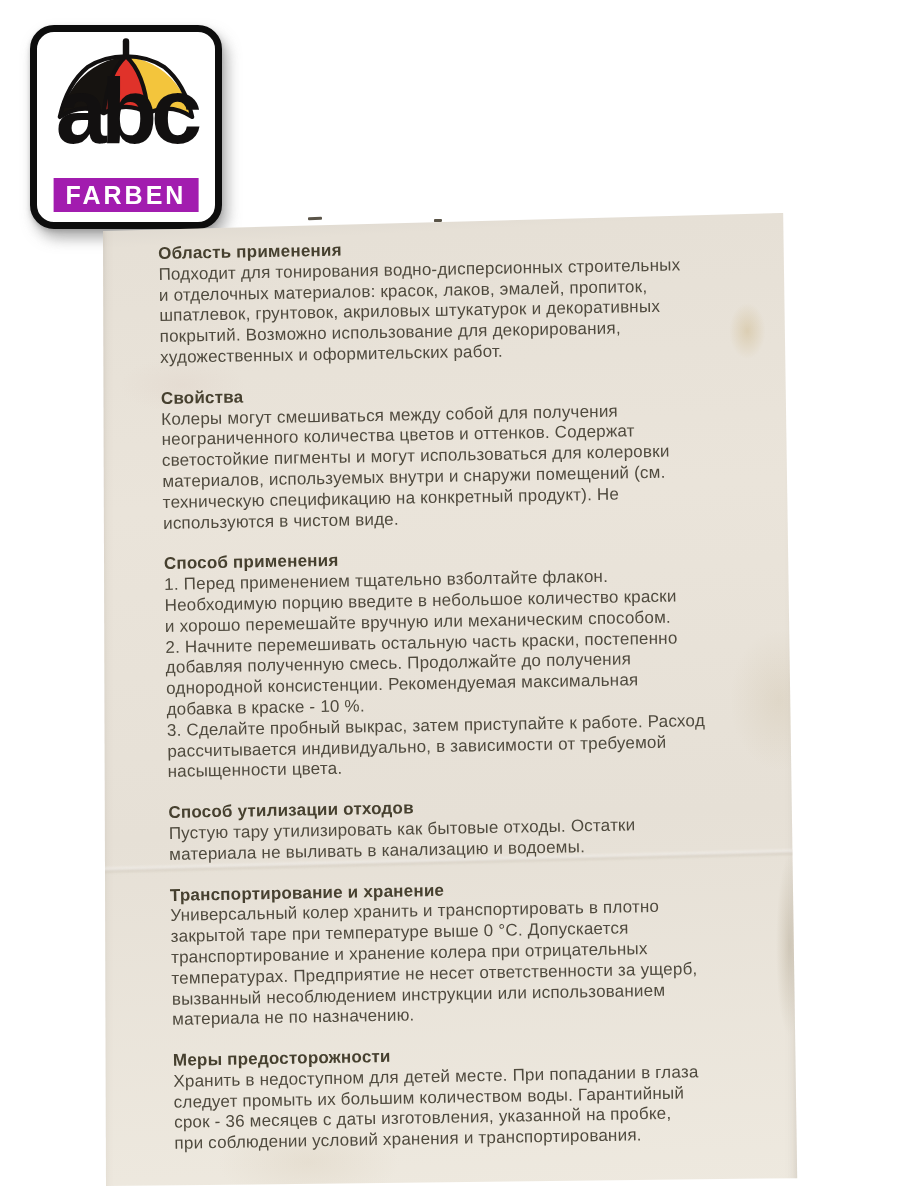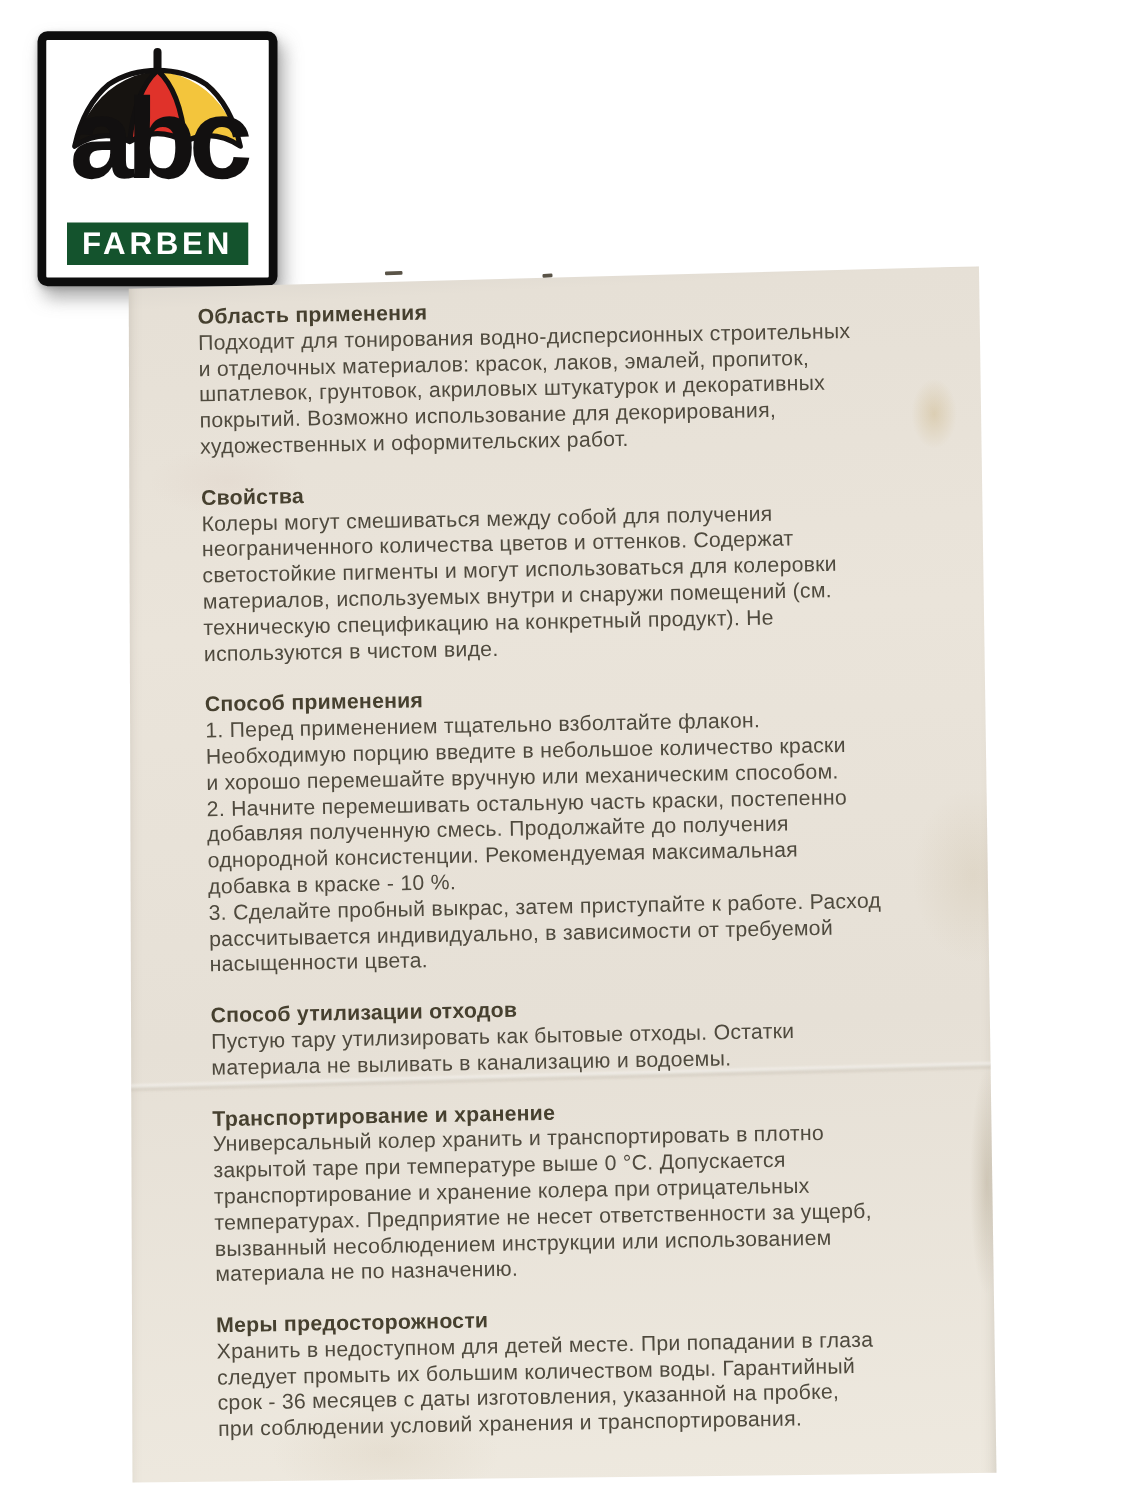--- a/index.html
+++ b/index.html
@@ -5,32 +5,32 @@
   html,body{margin:0;padding:0;}
   body{
     width:900px;height:1200px;position:relative;overflow:hidden;
     background:#ffffff;
     font-family:"Liberation Sans","DejaVu Sans",sans-serif;
   }
 
   
   .logo-box{
     position:absolute;left:30px;top:25px;width:178px;height:190px;
-    background:#ffffff;border:7px solid #0d0d0d;border-radius:8px;
+    background:#ffffff;border:7px solid #0d0d0d;border-radius:24px;
     box-shadow:5px 9px 14px rgba(105,105,105,0.55), 0 2px 4px rgba(120,120,120,0.35);
   }
   .umbrella-wrap{position:absolute;left:50%;top:4px;transform:translateX(-50%);width:152px;height:92px;}
   .abc-text{
     position:absolute;top:33px;left:0;width:100%;text-align:center;
     font-weight:bold;font-size:92px;line-height:1;letter-spacing:-6px;
     color:#121010;
   }
   .farben-box{
     position:absolute;top:146px;left:50%;transform:translateX(-50%);
-    background:#14532d;color:#ffffff;
+    background:#a21caf;color:#ffffff;
     font-weight:bold;font-size:25px;line-height:34px;letter-spacing:3px;
     padding:0 12px;white-space:nowrap;
   }
 
   
   .paper{
     position:absolute;left:98px;top:208px;width:702px;height:984px;
     clip-path:polygon(0.71% 2.34%, 97.6% 0.51%, 99.6% 98.6%, 1.14% 99.4%);
     background:
       radial-gradient(ellipse 26px 40px at 92.5% 12.5%, rgba(190,160,95,0.30), rgba(190,160,95,0) 70%),

